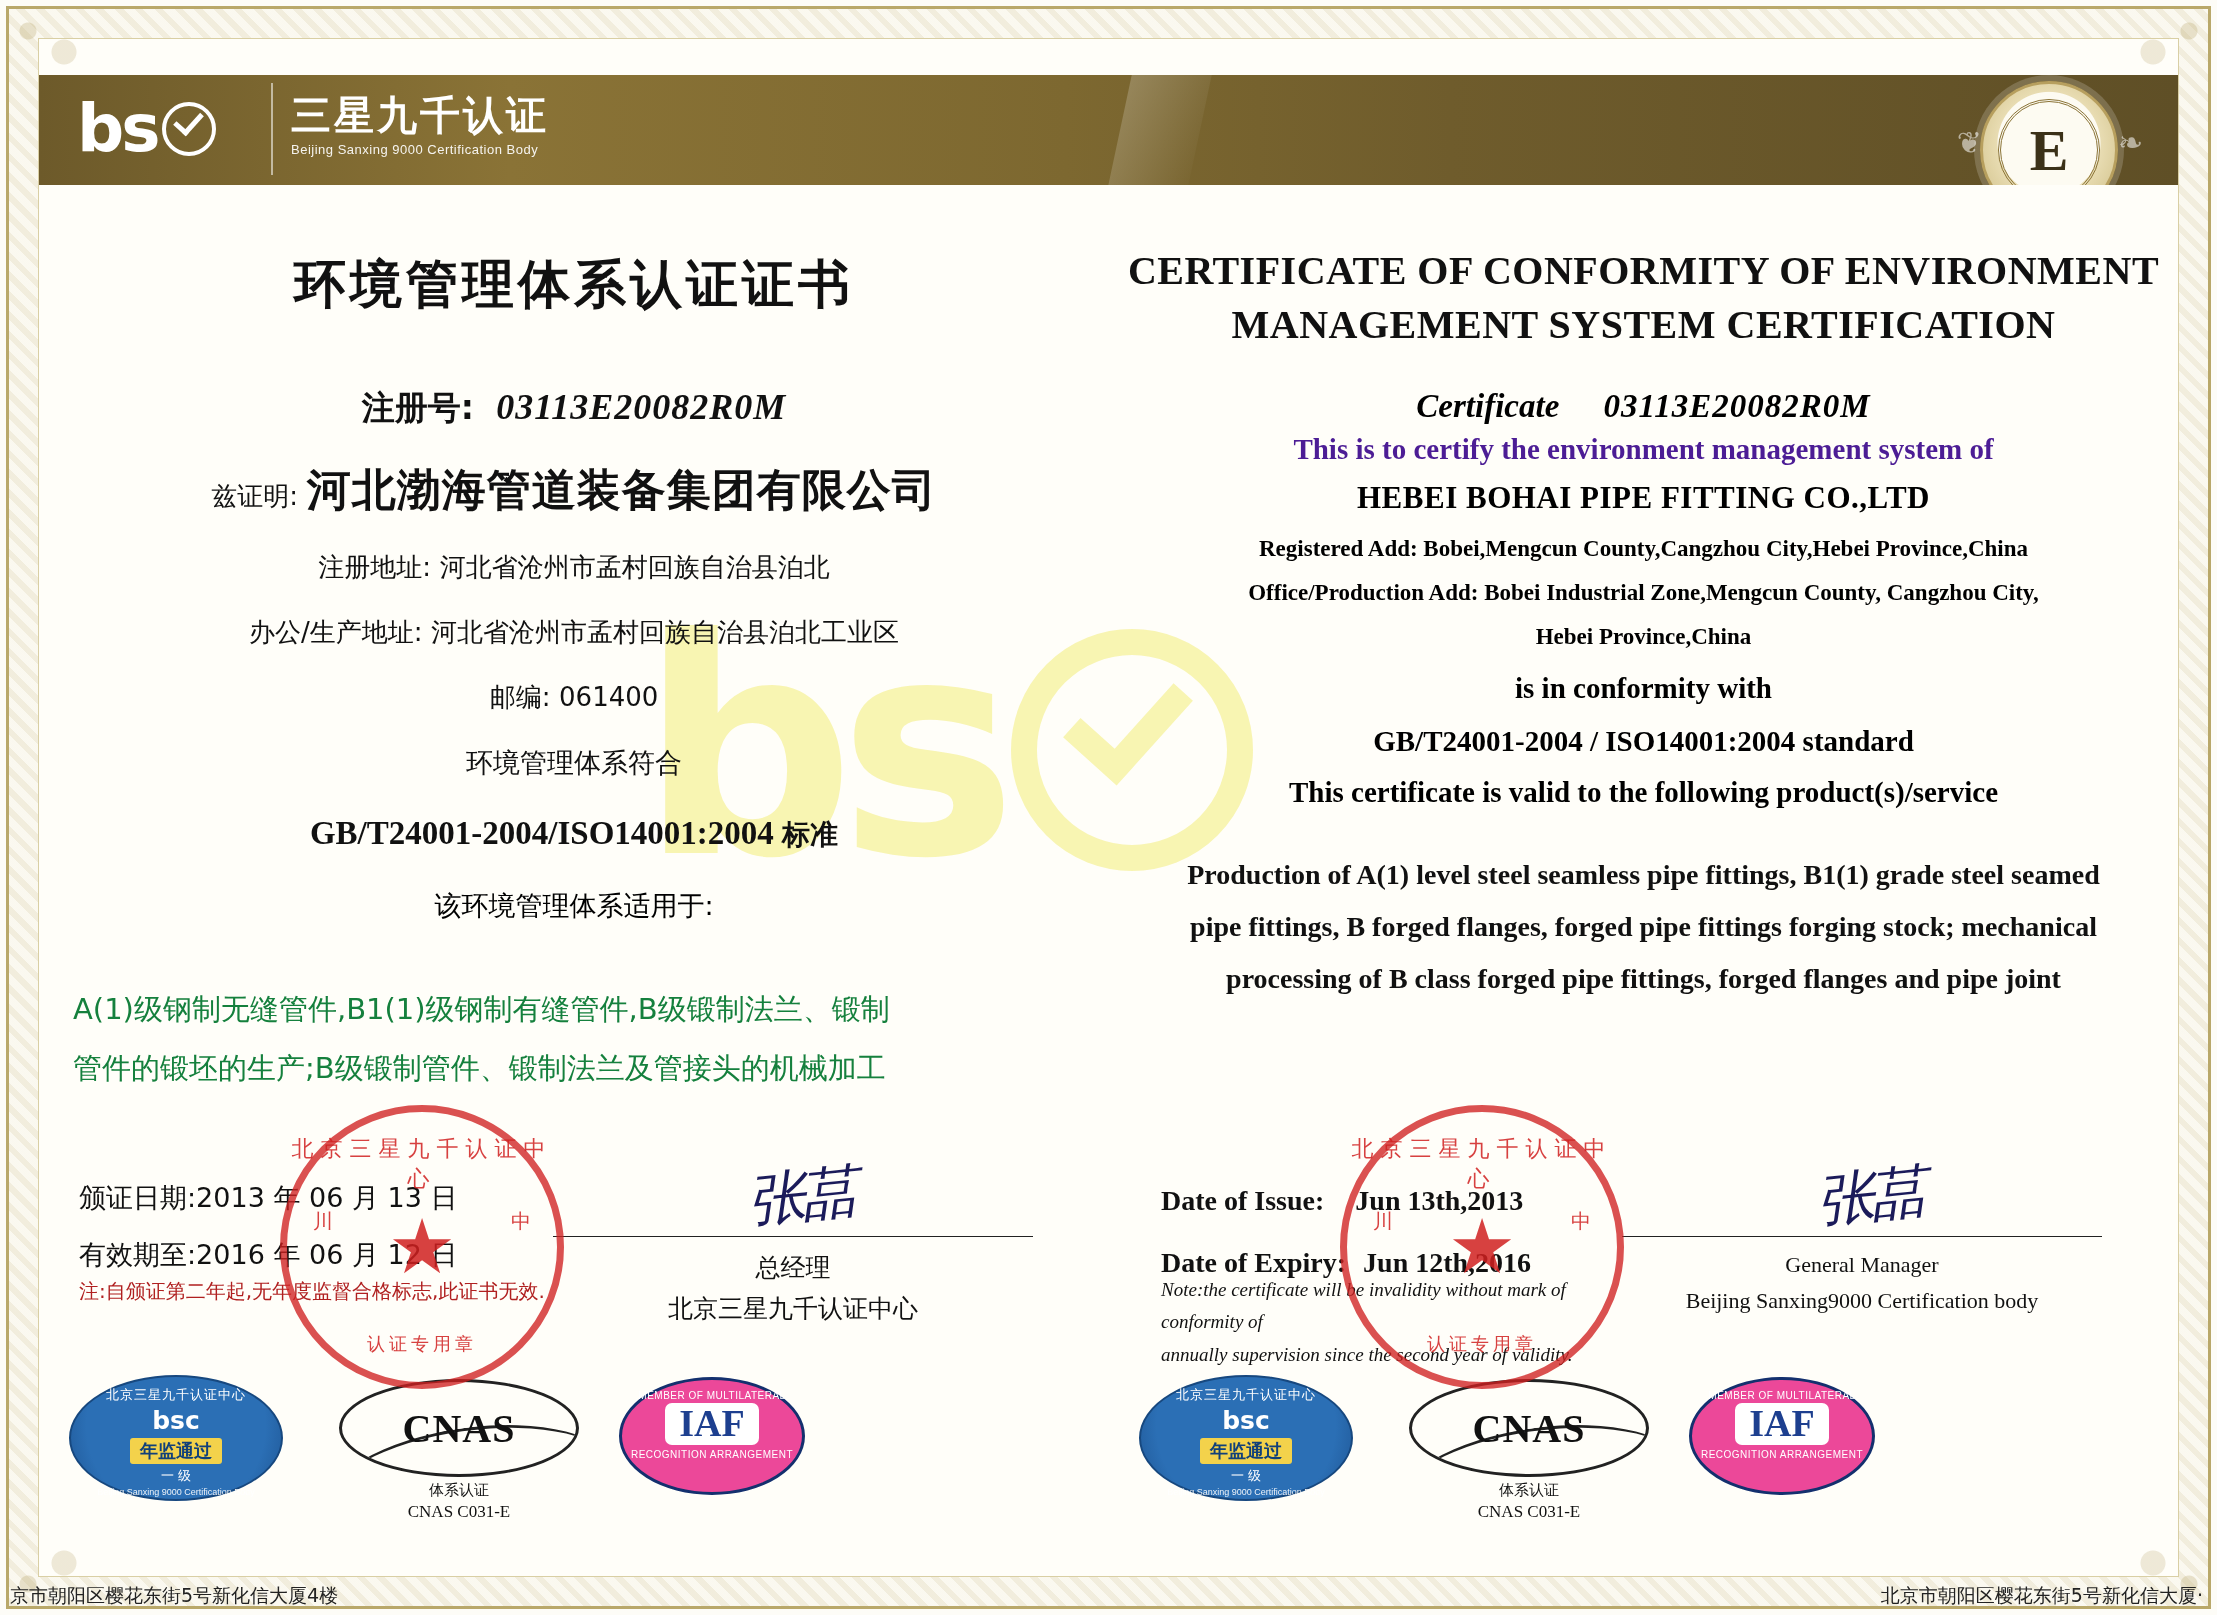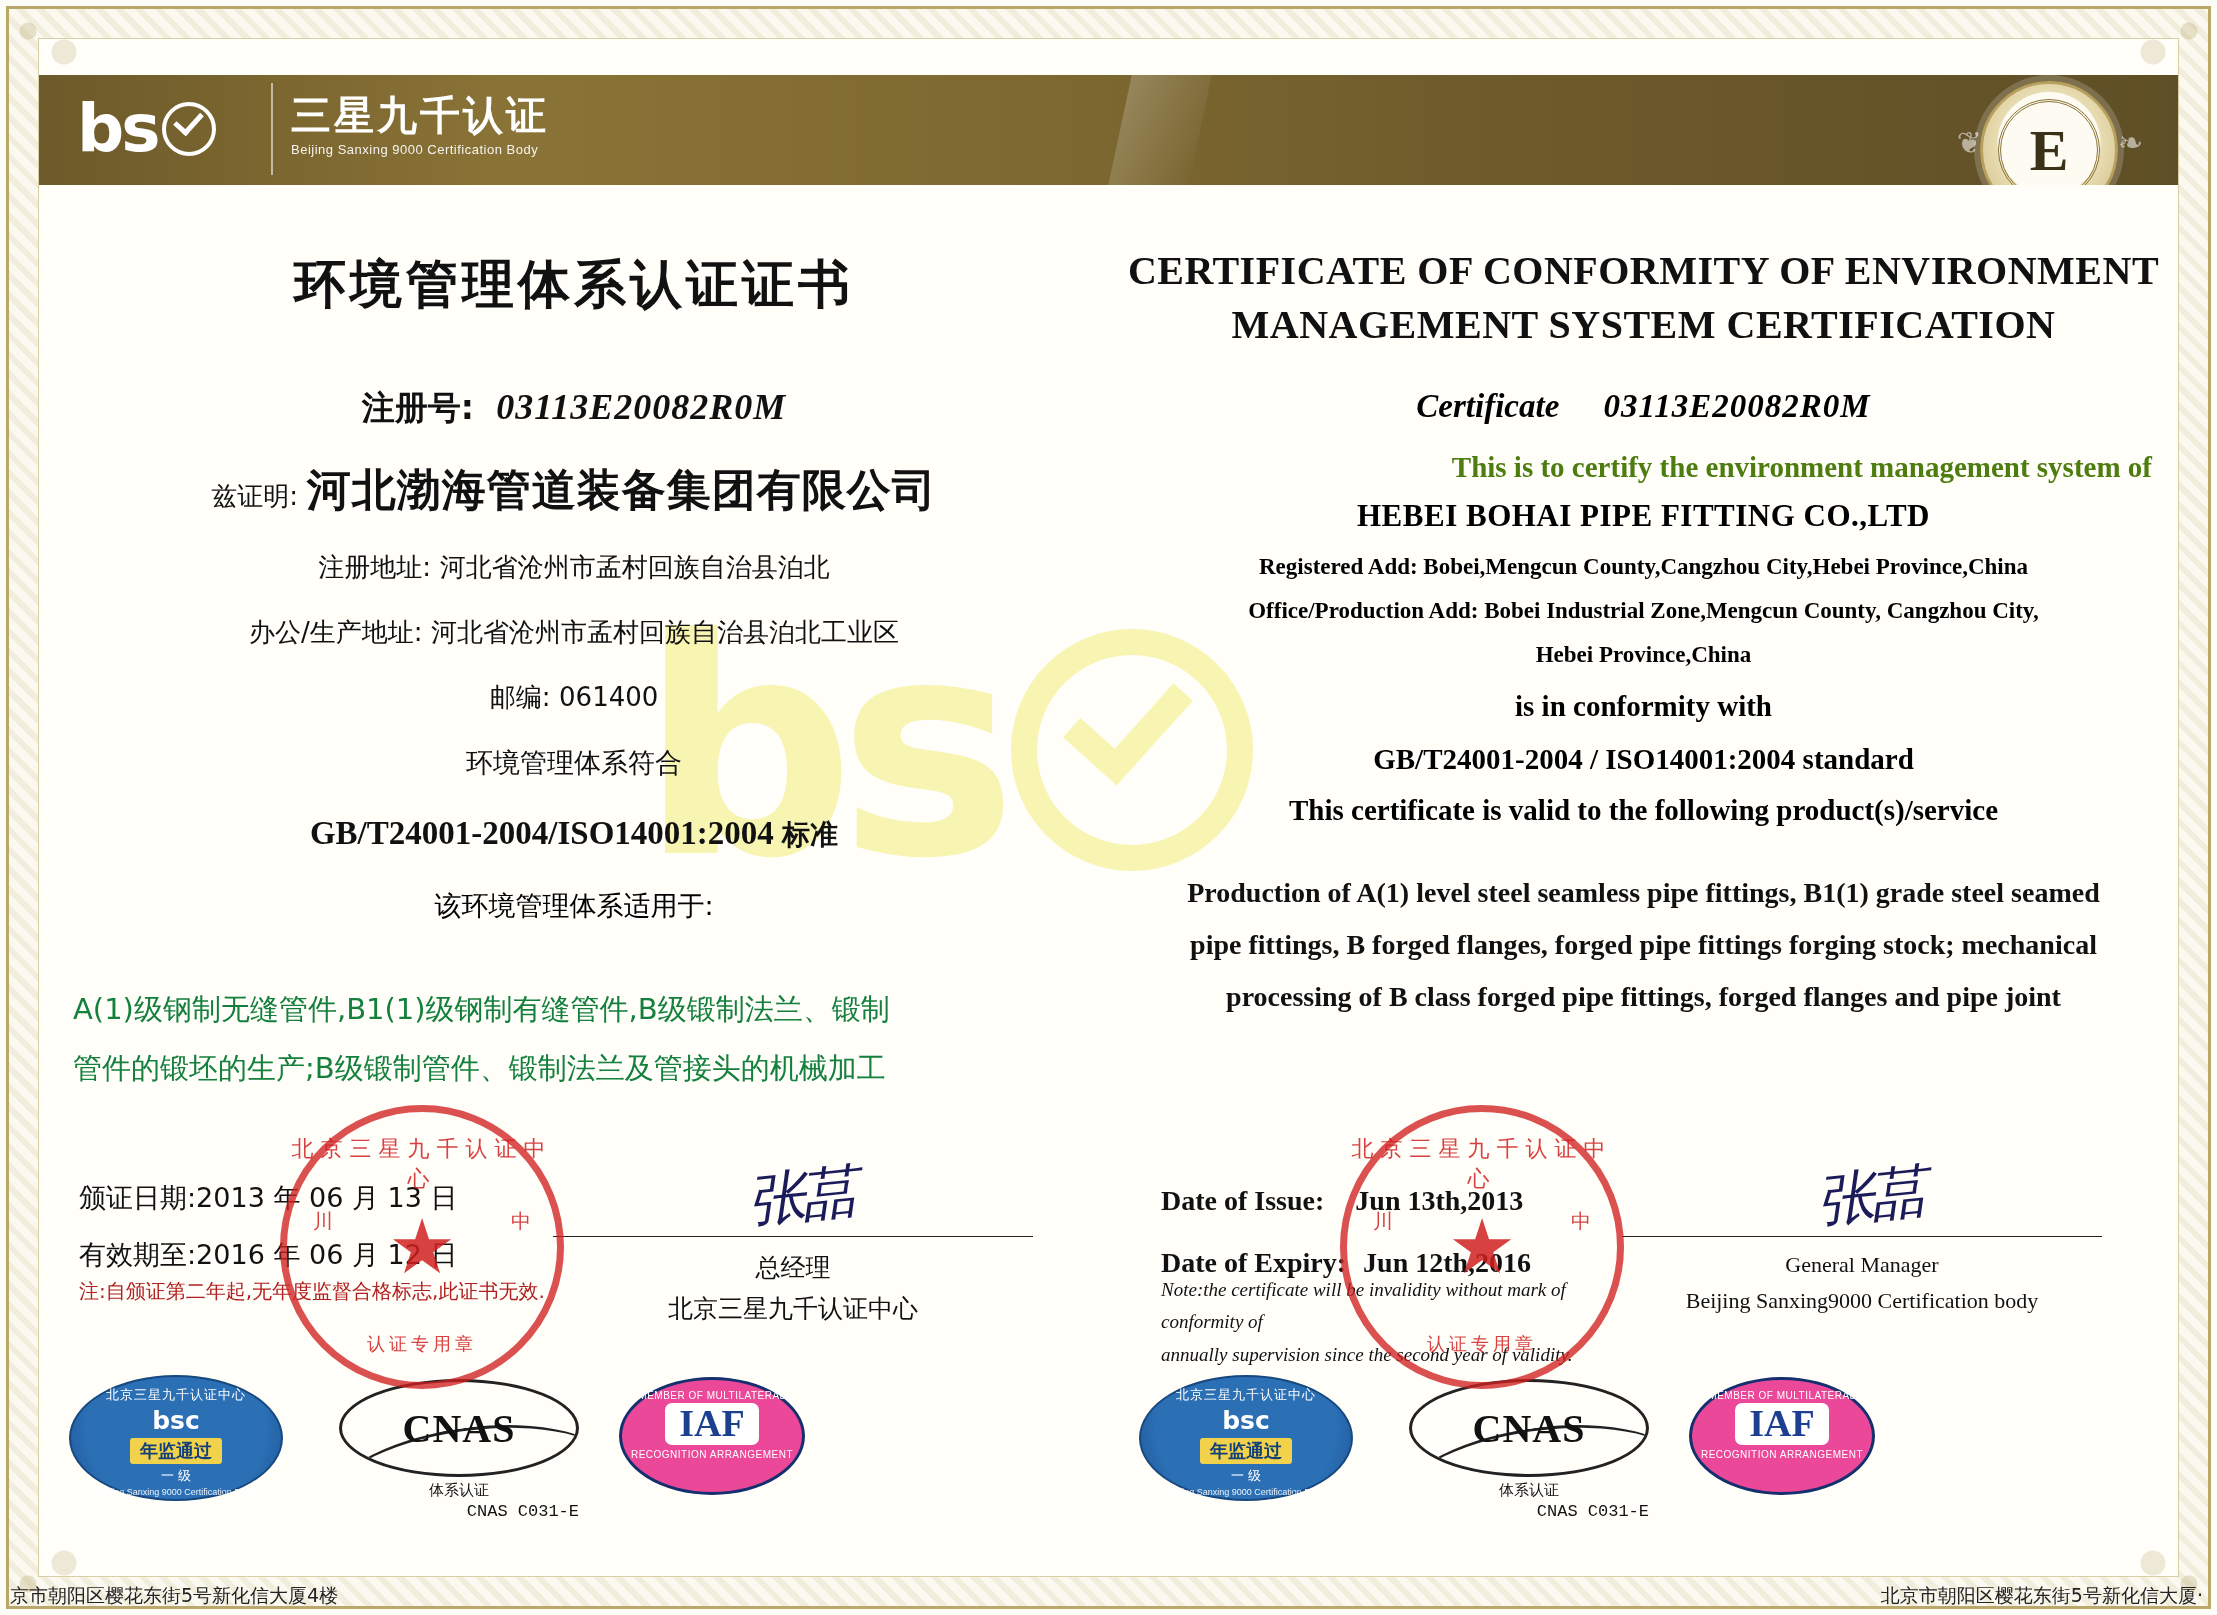--- a/index.html
+++ b/index.html
@@ -285,26 +285,25 @@
     padding: 0 18px;
   }
   .en-certno {
     margin-top: 36px;
     font-size: 33px;
     font-weight: bold;
     font-style: italic;
   }
   .en-certno .num { margin-left: 36px; letter-spacing: 1px; }
   .en-line {
-    margin-top: 26px;
+    margin-top: 8px;
     font-size: 29px;
     font-weight: bold;
-    color: #4d7c0f;
+    color: #4c1d95;
     padding: 0 26px;
-    text-align: right;
   }
   .en-company {
     margin-top: 14px;
     font-size: 31px;
     font-weight: bold;
     letter-spacing: .5px;
   }
   .en-addr {
     margin-top: 20px;
     font-size: 23px;
@@ -534,25 +533,24 @@
     color: #111;
     z-index: 2;
   }
   .logo-cnas .sub1 {
     font-family: "DejaVu Sans", sans-serif;
     font-size: 15px;
     margin-top: 4px;
     color: #111;
   }
   .logo-cnas .sub2 {
-    font-family: Liberation Mono, monospace;
+    font-family: Liberation Serif, serif;
     font-size: 17px;
     color: #111;
     margin-top: 2px;
-    text-align: right;
   }
 
   .logo-iaf {
     position: absolute;
     left: 580px; top: 2px;
     width: 180px; height: 112px;
     border-radius: 50%;
     background: #ec4899;
     color: #fff;
     text-align: center;

